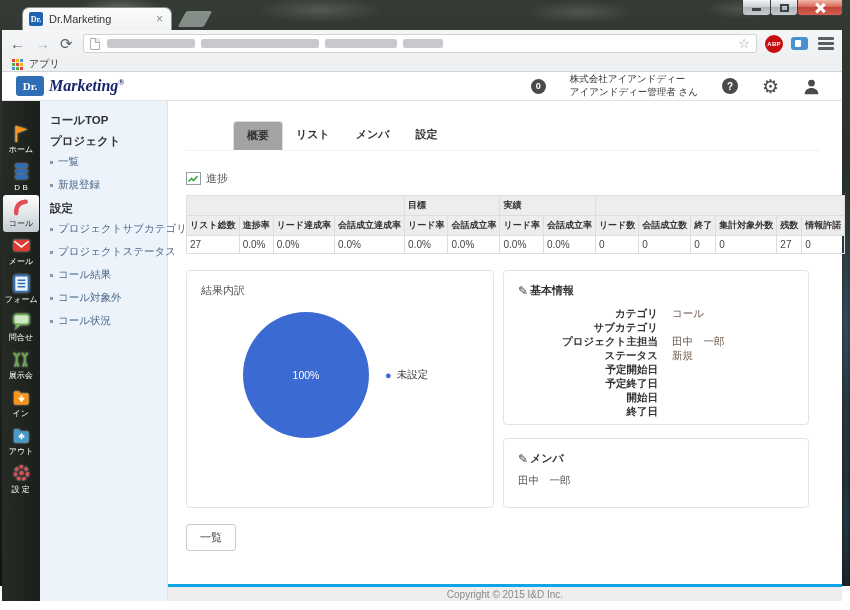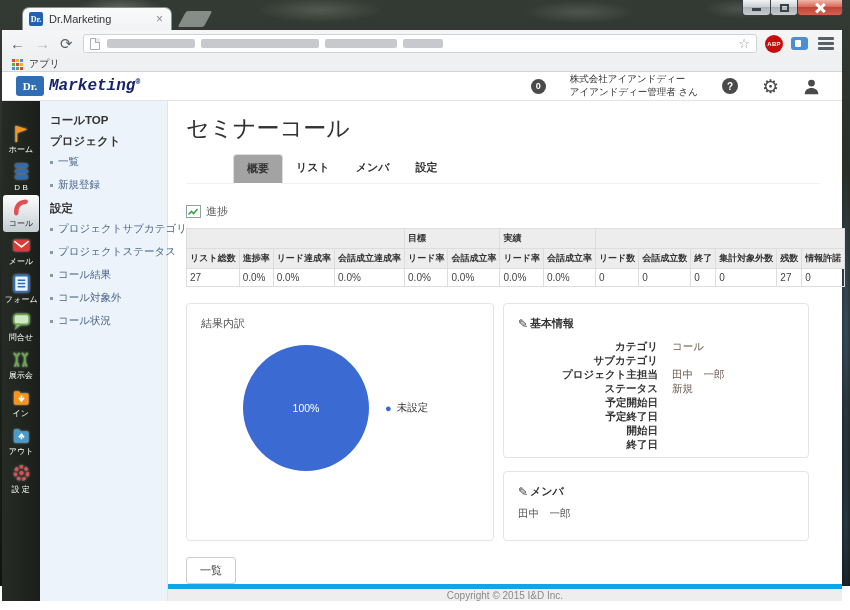--- a/index.html
+++ b/index.html
@@ -68,21 +68,21 @@
   .apps-grid i { width:3px; height:3px; }
   .bookmark-label { font-size:10px; color:#333; }
 
   
   .page { position:absolute; left:2px; top:72px; width:840px; height:529px; background:#fff; z-index:5; display:flex; flex-direction:column; }
 
   .appheader { height:29px; border-bottom:1px solid #e2e2e2; display:flex; align-items:center; padding:0 14px; flex:none; }
   .logo { display:flex; align-items:center; }
   .logo-box { width:28px; height:20px; background:#2f6db5; border-radius:3px; color:#fff;
     font-family:"Liberation Serif",serif; font-weight:bold; font-size:11px; display:flex; align-items:center; justify-content:center; }
-  .logo-name { font-family:Liberation Mono, monospace; font-style:italic; font-weight:bold; font-size:16px; color:#17246b; margin-left:5px;text-align:center; }
+  .logo-name { font-family:Liberation Serif, serif; font-style:italic; font-weight:bold; font-size:16px; color:#17246b; margin-left:5px;text-align:center; }
   .logo-reg { font-size:8px; color:#17246b; vertical-align:super; }
   .header-right { margin-left:auto; display:flex; align-items:center; gap:24px; margin-right:8px; }
   .badge { width:15px; height:15px; border-radius:50%; background:#4a4a4a; color:#fff; font-size:9px; font-weight:bold;
     display:flex; align-items:center; justify-content:center; }
   .company { font-size:9.5px; color:#333; line-height:1.35; }
   .help-circle { width:16px; height:16px; border-radius:50%; background:#4a4a4a; color:#fff; font-size:10px; font-weight:bold;
     display:flex; align-items:center; justify-content:center; }
   .gear-glyph { font-size:19px; color:#4a4a4a; line-height:1; }
   .person-svg { width:17px; height:17px; fill:#4a4a4a; }
 
@@ -136,21 +136,21 @@
   .info-rows { margin-top:8px; }
   .info-row { display:flex; line-height:14px; }
   .info-row .lab { width:140px; text-align:right; font-size:10.5px; font-weight:bold; color:#333; flex:none; }
   .info-row .val { margin-left:14px; font-size:10.5px; color:#6d5a4e; }
   .member-panel { height:70px; padding:12px 14px; margin-top:0; }
   .member-name { font-size:10.5px; color:#555; margin-top:8px; }
 
   .list-button { display:inline-block; margin-top:16px; padding:5px 13px; border:1px solid #ccc; border-radius:3px;
     background:#fff; font-size:11px; color:#333; }
 
-  .footer { height:17px; flex:none; background:#eeeeee; border-top:5px solid #0ea5e9;
+  .footer { height:17px; flex:none; background:#eeeeee; border-top:3px solid #0ea5e9;
     display:flex; align-items:center; justify-content:center; }
   .footer span { font-size:10px; color:#8a8a8a; }
 </style>
 </head>
 <body>
 
 <div class="desktop">
 
   <div class="win-controls">
     <div class="win-btn min">
@@ -335,21 +335,20 @@
             <span>コール対象外</span>
           </div>
         <div class="menu-item">
             <span class="sq"></span>
             <span>コール状況</span>
           </div>
       </div>
 
       <div class="main">
         <div class="content">
-          <h1 class="page-title">セミナーコール</h1>
 
           <div class="tabbar">
             <span class="t active">概要</span>
             <span class="t">リスト</span>
             <span class="t">メンバ</span>
             <span class="t">設定</span>
           </div>
 
           <div class="progress-row">
             <svg width="15" height="13">

